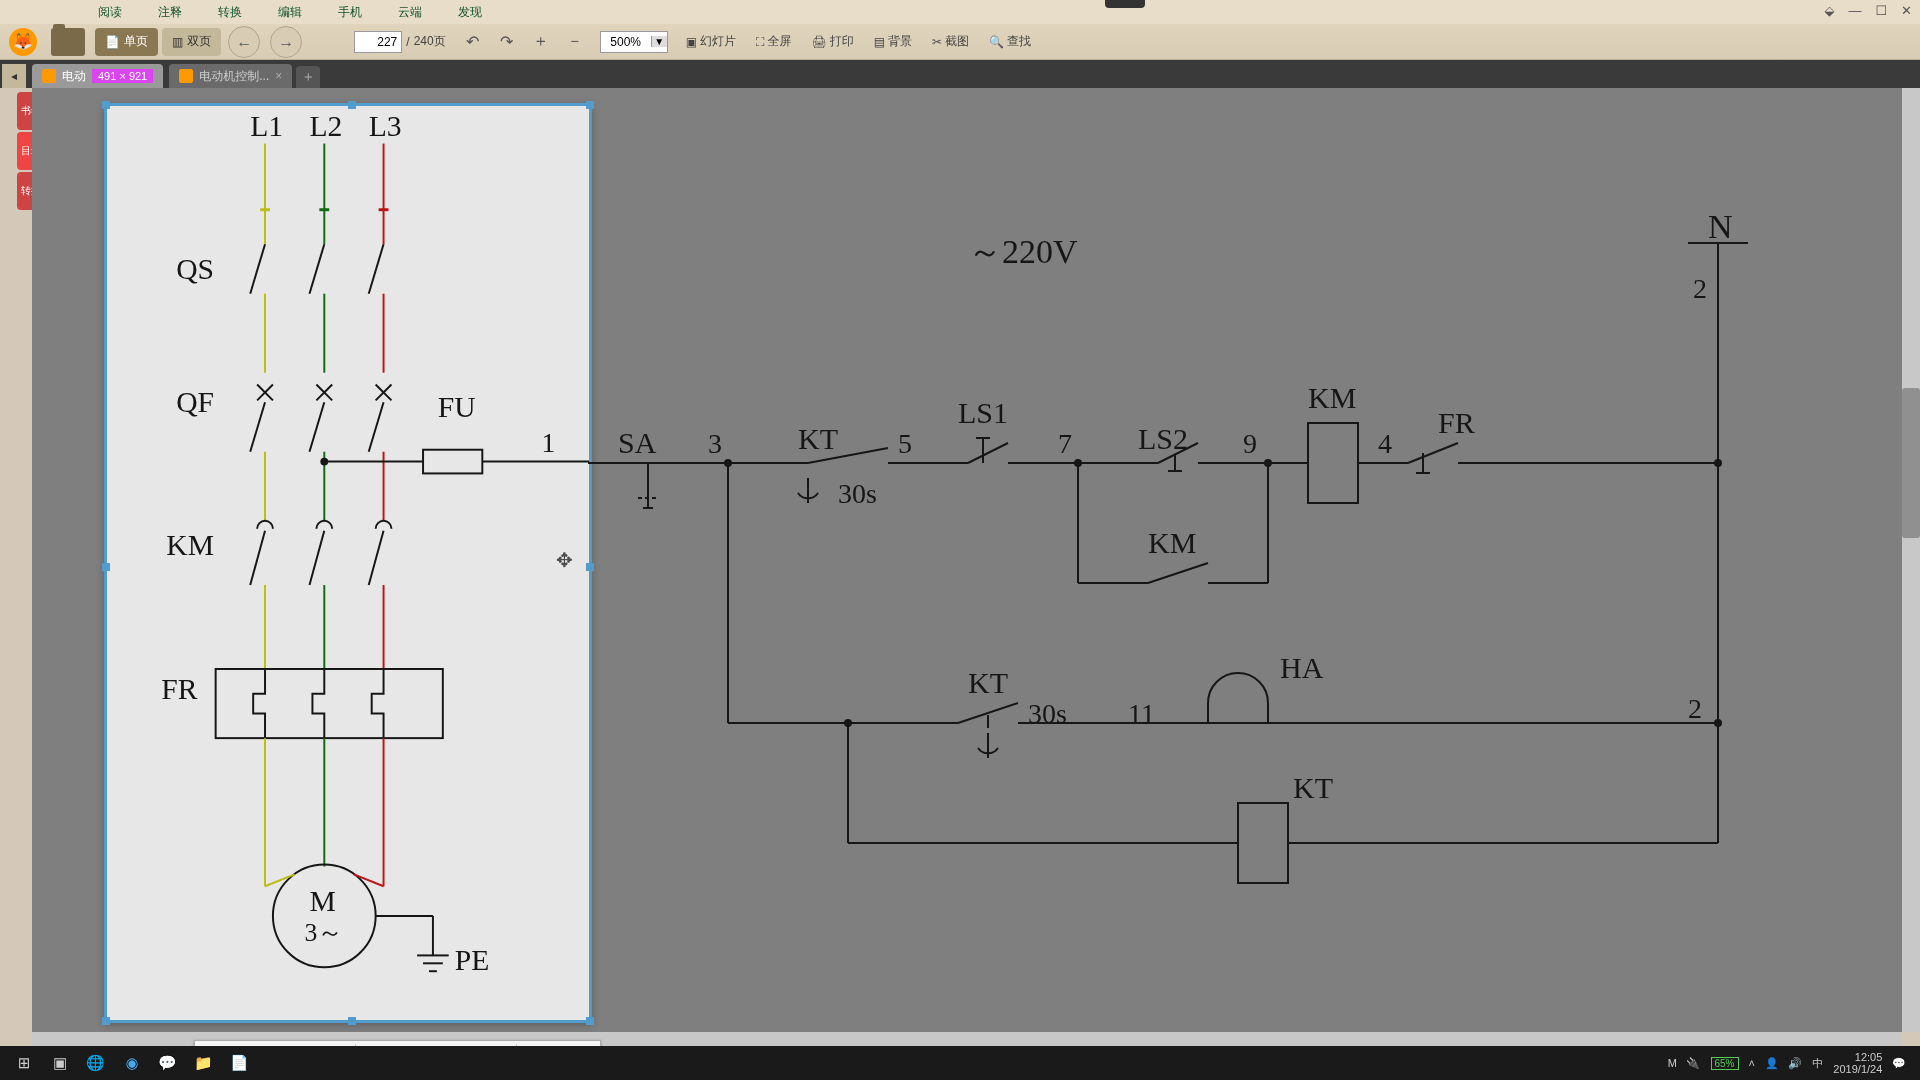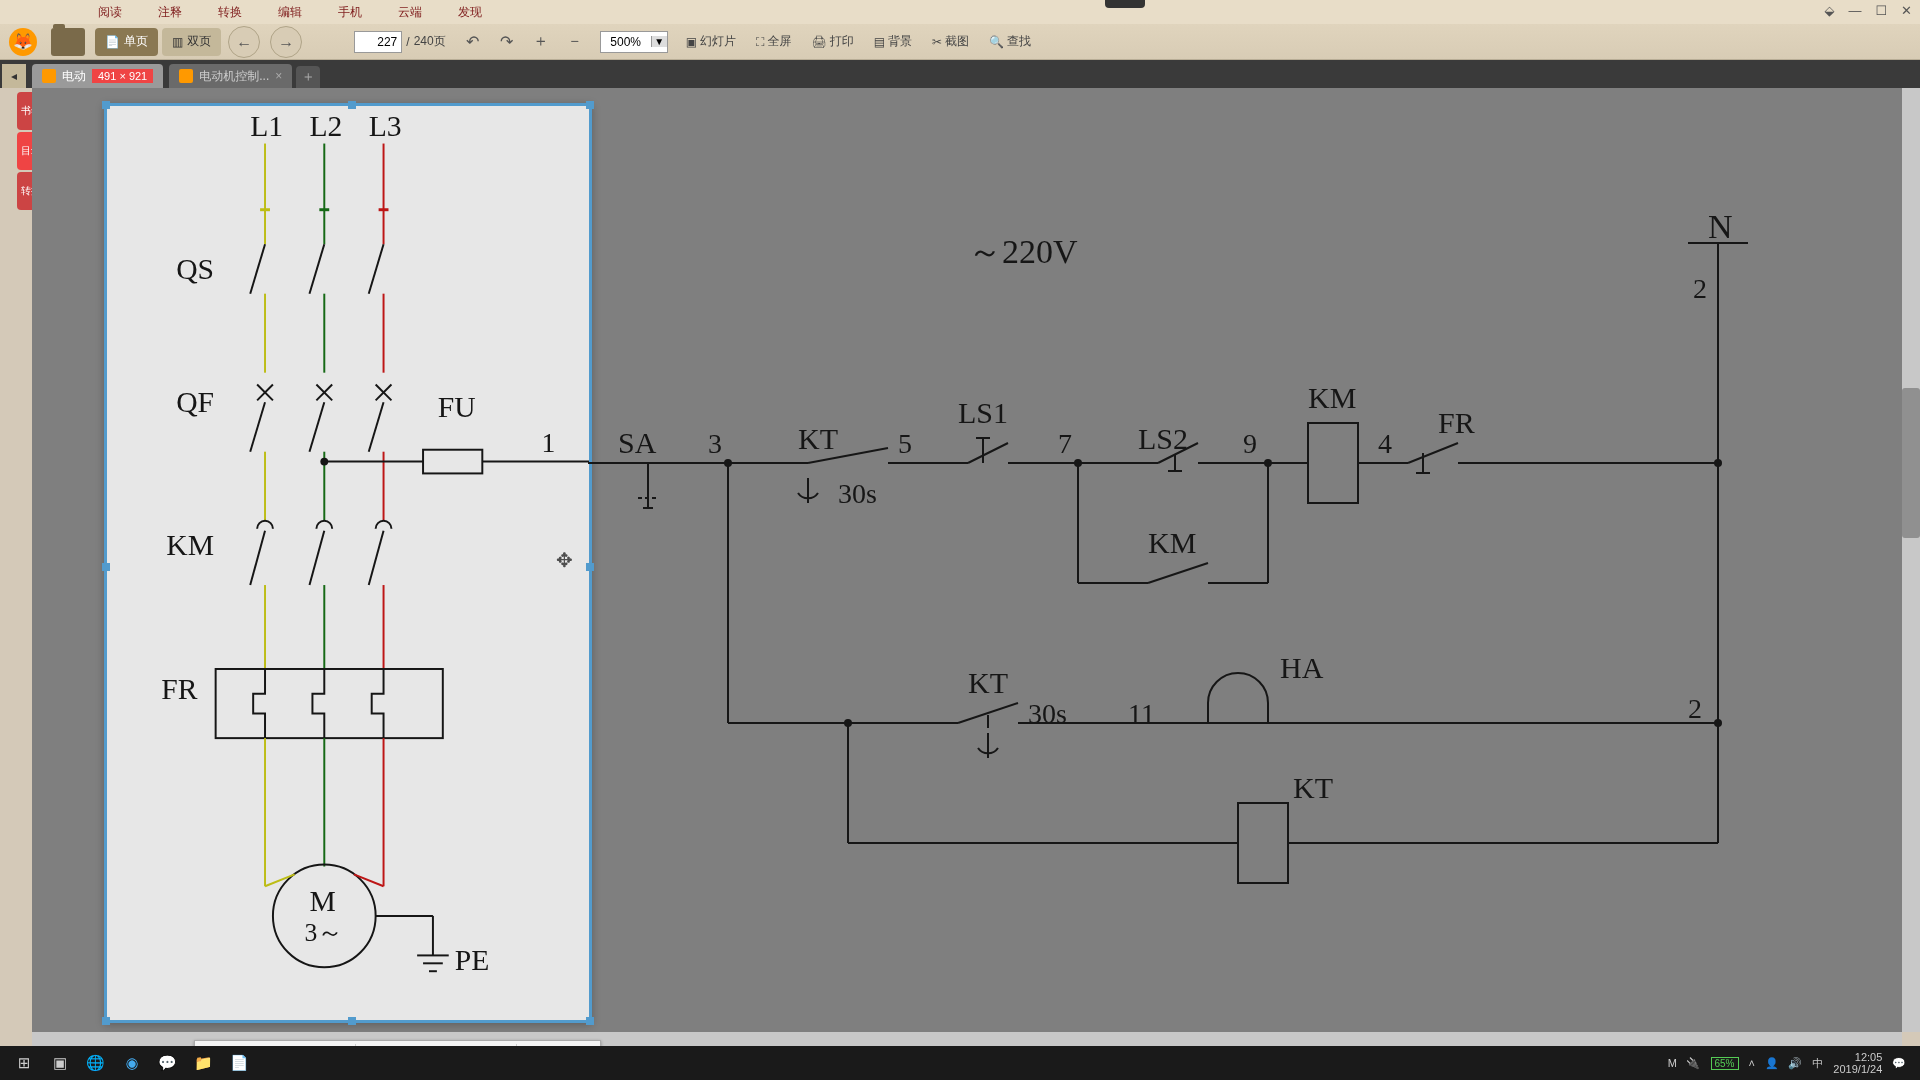--- a/index.html
+++ b/index.html
@@ -1,19 +1,19 @@
 <!DOCTYPE html>
 <html><head>
   <meta charset="utf-8">
   <style>
     * { margin: 0; padding: 0; box-sizing: border-box; font-family: "Microsoft YaHei", Arial, sans-serif; }
     body { width: 1920px; height: 1080px; overflow: hidden; background: #d4c9b8; position: relative; }
     
     
-    .menu-bar { height: 24px; background: #e8ddc8; display: flex; align-items: center; padding-left: 80px; font-size: 12px; color: #7f1d1d; }
+    .menu-bar { height: 24px; background: #e8ddc8; display: flex; align-items: center; padding-left: 80px; font-size: 12px; color: #14532d; }
     .menu-item { padding: 0 18px; cursor: pointer; }
     .top-pill { position: absolute; top: 0; left: 1105px; width: 40px; height: 8px; background: #333; border-radius: 0 0 4px 4px; }
     .win-controls { position: absolute; top: 3px; right: 8px; display: flex; gap: 14px; font-size: 13px; color: #555; }
     .win-controls span { cursor: pointer; }
     
     
     .toolbar { height: 36px; background: linear-gradient(#e0d4bd, #d8ccb5); display: flex; align-items: center; padding: 0 5px; gap: 4px; border-bottom: 1px solid #b8ad96; }
     .logo { width: 36px; height: 36px; display: flex; align-items: center; justify-content: center; }
     .logo-circle { width: 28px; height: 28px; background: #f90; border-radius: 50%; display: flex; align-items: center; justify-content: center; font-size: 16px; }
     .folder-icon { width: 34px; height: 28px; background: #7a6a4a; border-radius: 3px; margin: 0 6px; position: relative; }
@@ -28,21 +28,21 @@
     .zoom-val { width: 50px; text-align: center; font-size: 12px; }
     .zoom-arrow { width: 16px; background: #ddd; text-align: center; font-size: 10px; border-left: 1px solid #999; }
     .tb-action { display: flex; align-items: center; gap: 3px; font-size: 12px; color: #444; margin: 0 8px; cursor: pointer; }
     
     
     .tab-bar { height: 28px; background: #3a3a3a; display: flex; align-items: flex-end; padding-left: 2px; }
     .left-arrow-tab { width: 24px; height: 24px; background: #c4b89a; display: flex; align-items: center; justify-content: center; font-size: 12px; color: #333; }
     .tab { height: 24px; background: #6a6a6a; color: #ccc; display: flex; align-items: center; padding: 0 10px; font-size: 12px; margin-left: 6px; border-radius: 4px 4px 0 0; cursor: pointer; gap: 6px; }
     .tab.active { background: #9a9a9a; color: #fff; }
     .tab-icon { width: 14px; height: 14px; background: #f90; border-radius: 2px; }
-    .size-badge { background: #ef4444; color: #fff; padding: 1px 6px; font-size: 11px; }
+    .size-badge { background: #d946ef; color: #fff; padding: 1px 6px; font-size: 11px; }
     .tab-close { font-size: 12px; color: #aaa; }
     .tab-add { width: 24px; height: 22px; background: #555; display: flex; align-items: center; justify-content: center; color: #aaa; margin-left: 4px; border-radius: 4px 4px 0 0; font-size: 14px; }
     
     
     .side-panel { position: absolute; left: 0; top: 88px; width: 32px; background: #d4c9b8; display: flex; flex-direction: column; gap: 2px; padding-top: 4px; }
     .side-btn { width: 28px; height: 38px; margin-left: 17px; border-radius: 4px; display: flex; flex-direction: column; align-items: center; justify-content: center; font-size: 10px; color: #fff; }
     .side-btn.r { background: #c44; }
     .side-btn.g { background: #ef4444; }
     .side-btn.b { background: #c44; }
     

